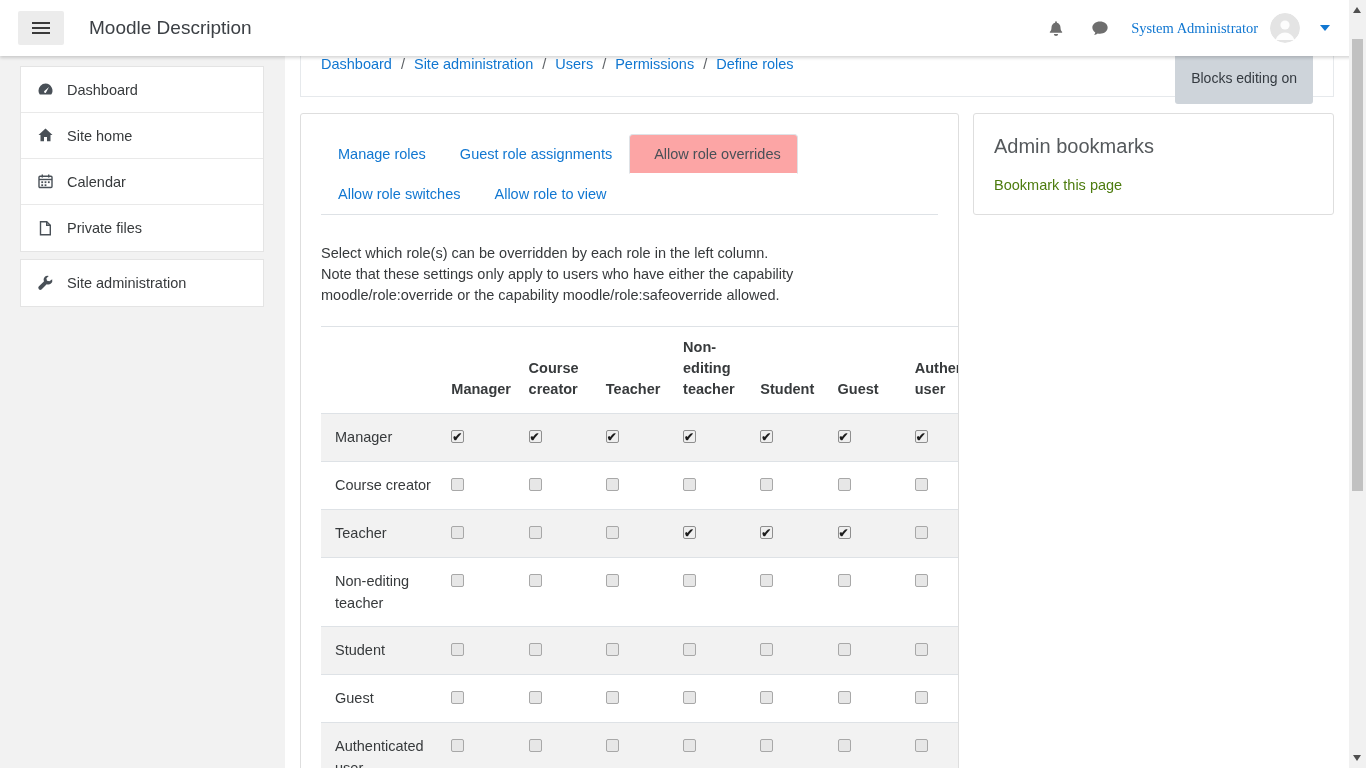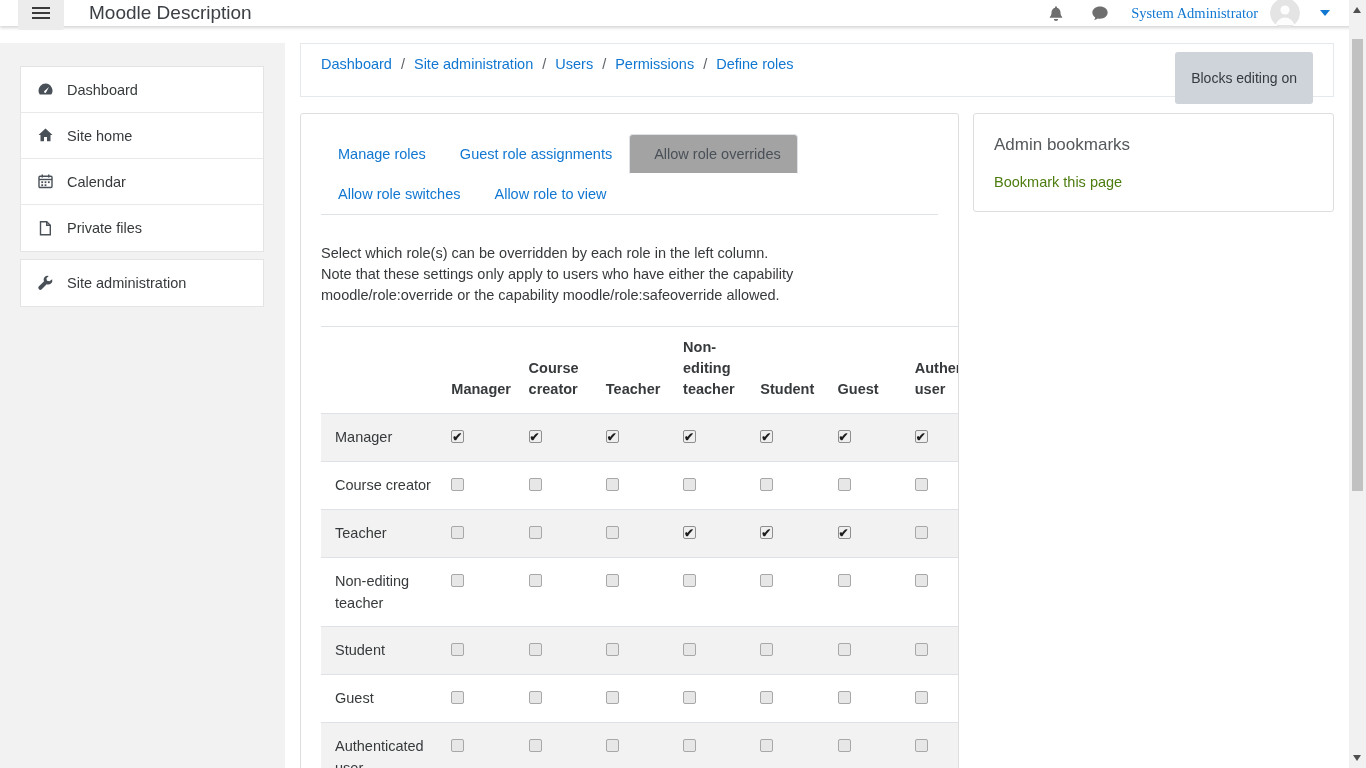--- a/index.html
+++ b/index.html
@@ -1,21 +1,21 @@
 <!DOCTYPE html>
 <html><head>
 <meta charset="utf-8">
 <style>
   * { box-sizing: border-box; }
   html,body { margin:0; padding:0; width:1366px; height:768px; overflow:hidden;
               font-family:"Liberation Sans", sans-serif; background:#fff; color:#373a3c; }
   a { text-decoration:none; }
 
   
-  .navbar { position:fixed; left:0; top:0; width:1366px; height:26px; background:#fff;
+  .navbar { position:fixed; left:0; top:0; width:1366px; height:56px; background:#fff;
             box-shadow:0 2px 3px rgba(0,0,0,.16); z-index:20;
             display:flex; align-items:center; padding:0 36px 0 18px; }
   .hamburger { width:46px; height:34px; background:#ececec; border:none; border-radius:2px;
                display:flex; flex-direction:column; justify-content:center; align-items:center; gap:3px; cursor:pointer; }
   .hamburger span { display:block; width:18px; height:2px; background:#3a3a3a; }
   .nav-title { font-size:19px; color:#3c4045; margin-left:25px; font-weight:400; }
   .nav-right { margin-left:auto; display:flex; align-items:center;font-family:Liberation Serif, serif; }
   .nav-icon { width:18px; height:18px; margin-left:26px; cursor:pointer; }
   .nav-user { color:#1177d1; font-size:14.5px; margin-left:22px; cursor:pointer; }
   .avatar { width:30px; height:30px; border-radius:50%; margin-left:12px; overflow:hidden; cursor:pointer; }
@@ -41,29 +41,29 @@
   .breadcrumb a { color:#1177d1; }
   .breadcrumb .sep { color:#5b5f63; padding:0 9px; }
   .btn-secondary { background:#ced4da; color:#343a40; border:none; border-radius:3px;
                    font-size:14px; font-family:inherit; padding:18px 16px; cursor:pointer; margin-top:1px; }
 
   .main-row { display:flex; align-items:flex-start; gap:14px; padding:16px 15px 0 15px; }
   .main-card { width:659px; min-height:1100px; background:#fff; border:1px solid #dedede;
                border-radius:3px; padding:20px; overflow:hidden; }
   .side-card { width:361px; background:#fff; border:1px solid #dedede; border-radius:3px;
                padding:15px 20px 20px 20px; }
-  .side-card h2 { margin:6px 0 18px 0; font-size:17px; font-weight:400; color:#55595c; }
+  .side-card h2 { margin:6px 0 18px 0; font-size:20px; font-weight:400; color:#55595c; }
   .side-card a { color:#4d7c0f; font-size:14.5px; }
 
   
   .nav-tabs { display:flex; flex-wrap:wrap; list-style:none; margin:0; padding:0;
               border-bottom:1px solid #dee2e6;text-align:center; }
   .nav-tabs a { display:block; padding:9px 16px; font-size:14.5px; line-height:20px;
                 color:#1177d1; border:1px solid transparent; border-radius:4px 4px 0 0; }
-  .nav-tabs a.active { color:#495057; background:#a3a3a3; border-color:#dee2e6; border-bottom-color:#fff;padding-left:24px; }
+  .nav-tabs a.active { color:#495057; background:#fca5a5; border-color:#dee2e6; border-bottom-color:#fff;padding-left:24px; }
   .tab-break { flex-basis:100%; height:0; }
 
   
   .desc { margin:28px 0 0 0; font-size:14.5px; line-height:21px; color:#373a3c; white-space:pre-line; }
 
   
   table.roles { border-collapse:collapse; table-layout:fixed; width:657px; margin-top:20px; }
   table.roles col.role-col { width:116px; }
   table.roles col.chk-col { width:77px; }
   table.roles th { text-align:left; vertical-align:bottom; font-size:14.5px; font-weight:bold;

